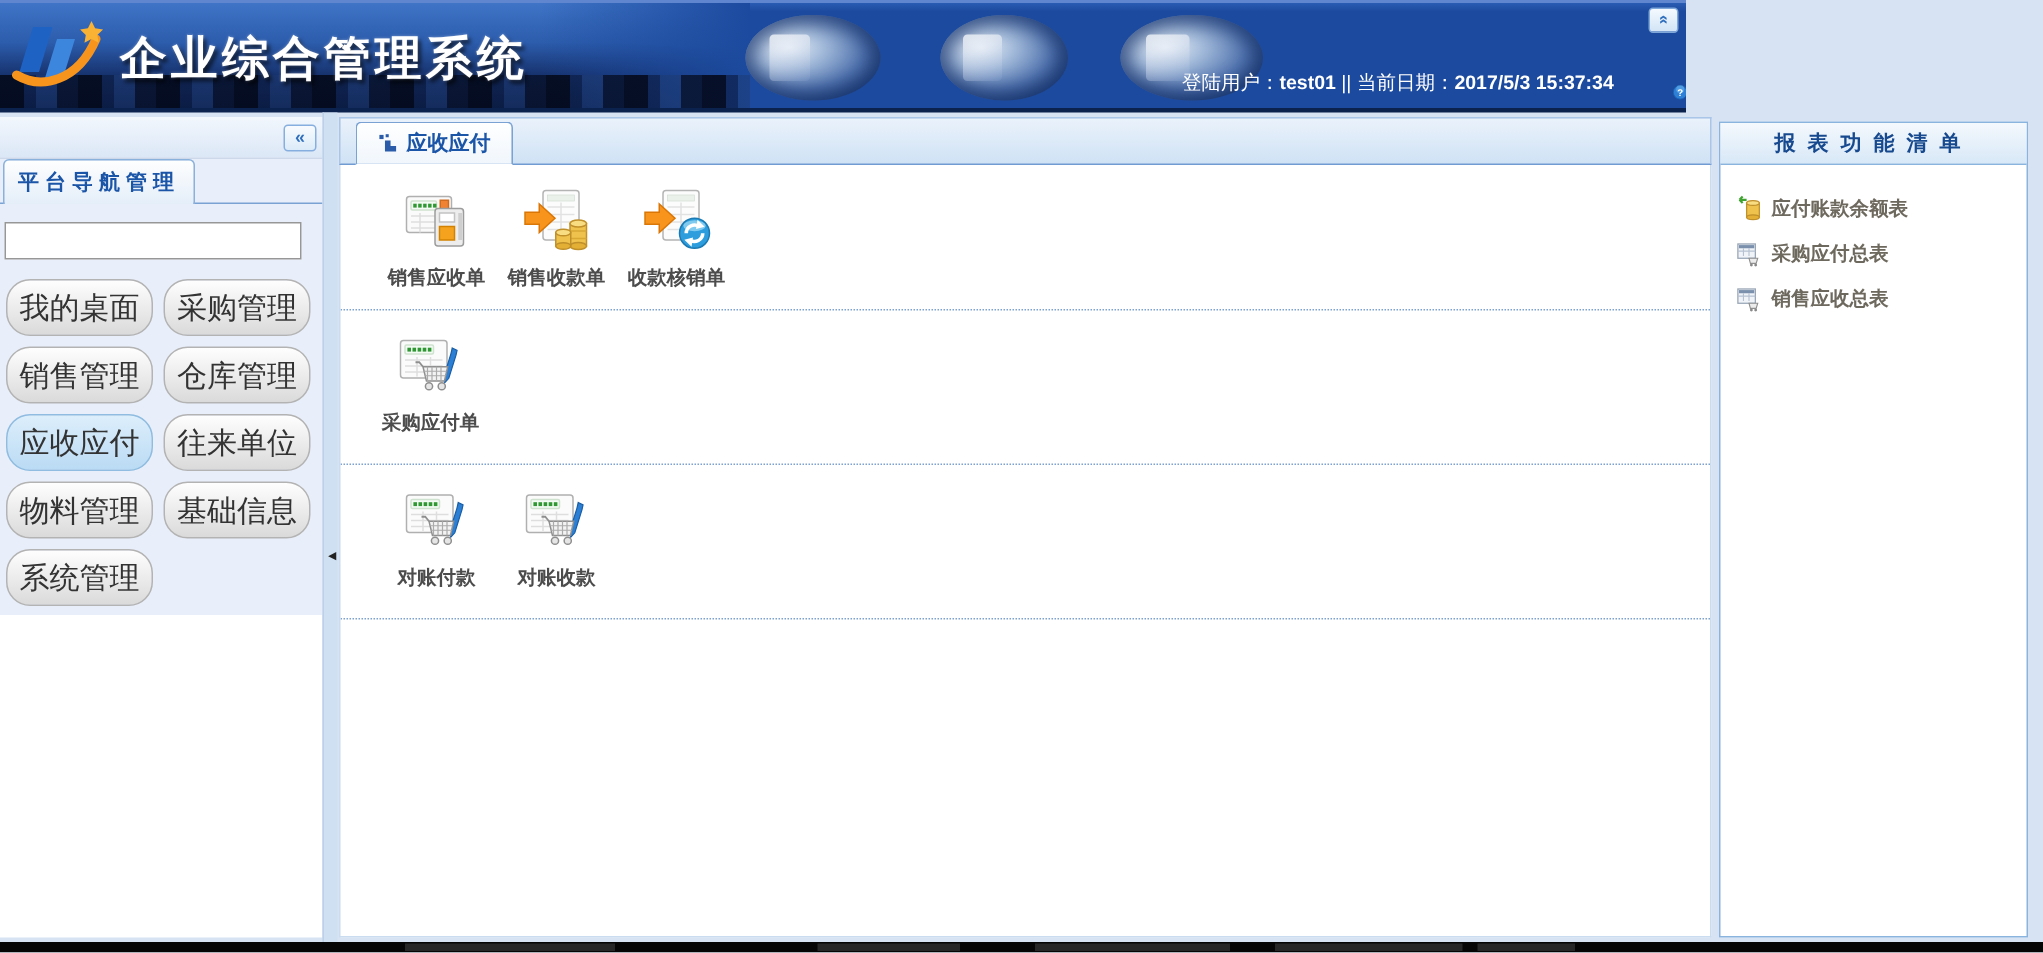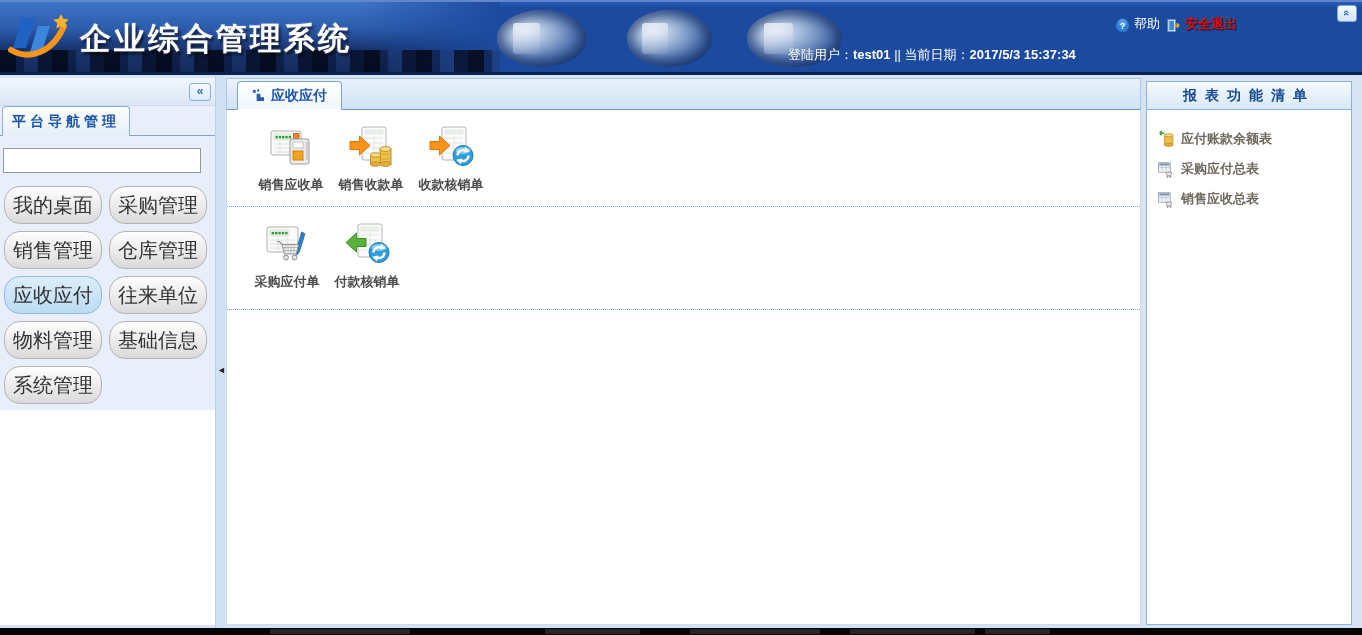--- a/index.html
+++ b/index.html
@@ -1,20 +1,20 @@
 <!DOCTYPE html>
 <html><head>
 <meta charset="utf-8">
 <style>
   * { margin:0; padding:0; box-sizing:border-box; }
   html,body { width:1362px; height:635px; overflow:hidden; }
   body { font-family:"Liberation Sans", sans-serif; background:#d7e3f3; position:relative; }
 
   
-  .hdr { position:absolute; left:0; top:0; width:1362px; height:75px;
+  .hdr { position:absolute; left:0; top:0; width:1124px; height:75px;
          background:linear-gradient(180deg,#2a5cb4 0,#1c4a9e 8%,#1c4a9e 100%);
          border-top:2px solid #5f86cf; border-bottom:3px solid #0c224e; overflow:hidden; }
   .hdr-photo { position:absolute; left:0; top:0; width:500px; height:100%;
          background:linear-gradient(90deg, rgba(28,74,158,0) 72%, #1c4a9e 100%),
                     linear-gradient(180deg,#3f74c6 0,#2c5cac 38%,#17336f 68%,#0a1d49 100%); }
   .hdr-photo::after { content:""; position:absolute; left:0; bottom:0; width:100%; height:22px;
          background:repeating-linear-gradient(90deg, rgba(4,10,28,.9) 0 16px, rgba(12,28,66,.65) 16px 24px,
                     rgba(30,58,112,.5) 24px 38px, rgba(8,18,44,.85) 38px 52px); }
   .logo { position:absolute; left:8px; top:6px; width:66px; height:58px; }
   .app-title { position:absolute; left:80px; top:16px; color:#fff; font-size:31px; font-weight:bold;
@@ -311,25 +311,33 @@
         <span class="app-label">收款核销单</span>
       </div>
     </div>
     <div class="icon-row r2">
       <div class="app-item">
         <svg>
             <use href="#ico-cart-pen"></use>
           </svg>
         <span class="app-label">采购应付单</span>
       </div>
-      <div class="app-item">
-        <svg>
-            <use href="#ico-pay-verify"></use>
-          </svg>
-        <span class="app-label">付款核销单</span>
+    </div>
+    <div class="icon-row r3">
+      <div class="app-item">
+        <svg>
+            <use href="#ico-cart-pen"></use>
+          </svg>
+        <span class="app-label">对账付款</span>
+      </div>
+      <div class="app-item">
+        <svg>
+            <use href="#ico-cart-pen"></use>
+          </svg>
+        <span class="app-label">对账收款</span>
       </div>
     </div>
   </div>
 </section>
 
 <aside class="report">
   <div class="report-hd">报表功能清单</div>
   <ul class="report-list">
     <li class="report-item">
       <svg>

